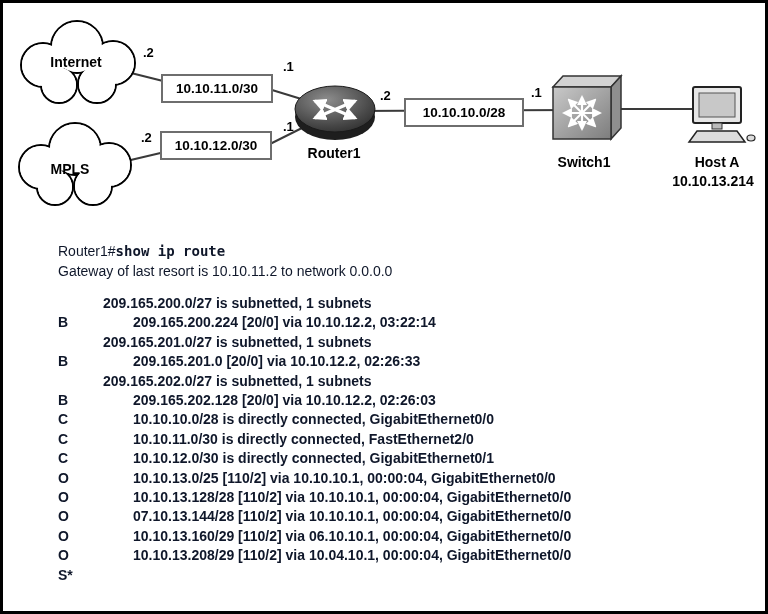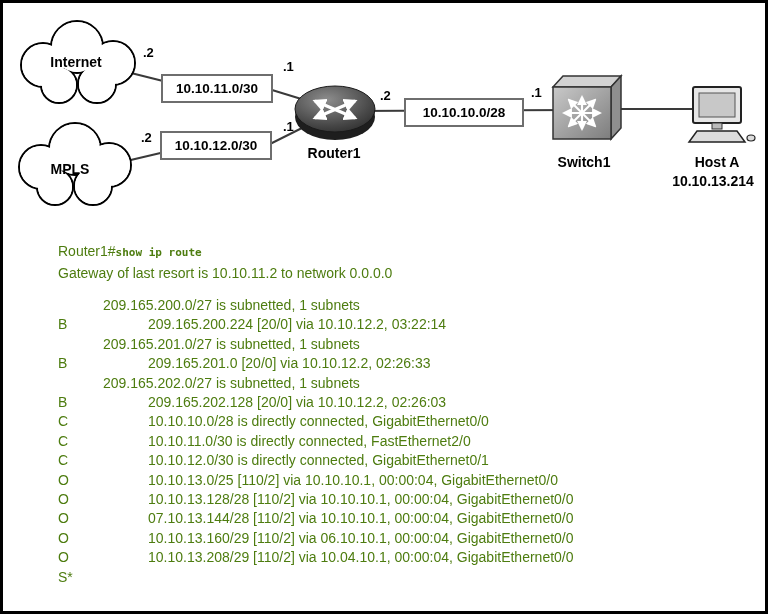--- a/index.html
+++ b/index.html
@@ -1,36 +1,36 @@
 <!DOCTYPE html>
 <html><head>
 <meta charset="utf-8">
 <style>
   html,body{margin:0;padding:0;background:#fff;}
   .page{
     position:relative;width:768px;height:614px;box-sizing:border-box;
     border:3px solid #000;background:#fff;overflow:hidden;
-    font-family:"Liberation Sans",sans-serif;color:#4d7c0f;
+    font-family:"Liberation Sans",sans-serif;color:#0f172a;
   }
   svg.diagram{position:absolute;left:0;top:2px;}
   svg text{fill:#000;font-family:"Liberation Sans",sans-serif;}
   .cloud-label{font-size:14px;font-weight:bold;text-anchor:middle;}
   .dev-label{font-size:14px;font-weight:bold;text-anchor:middle;}
   .subnet-label{font-size:13.5px;font-weight:bold;text-anchor:middle;}
   .if-label{font-size:13px;font-weight:bold;}
   .link{stroke:#3a3a3a;stroke-width:2;}
   .subnet-box{fill:#fff;stroke:#6e6e6e;stroke-width:2;}
   .cloud-stroke circle{fill:#fff;stroke:#000;stroke-width:2;}
   .cloud-fill circle{fill:#fff;stroke:none;}
   .cli{position:absolute;left:55px;top:238px;font-size:14px;line-height:20px;}
-  .cmd{font-family:"DejaVu Sans Mono",monospace;font-weight:bold;font-size:11px;}
+  .cmd{font-family:"DejaVu Sans Mono",monospace;font-weight:bold;font-size:14px;}
   .routes{margin-top:13px;}
-  .route-row{display:flex;line-height:19.4px;white-space:pre;}
+  .route-row{display:flex;line-height:19.4px;white-space:pre;font-weight:bold;}
   .route-code{flex:0 0 45px;width:45px;}
-  .route-text.lvl2{margin-left:45px;}
+  .route-text.lvl2{margin-left:30px;}
 </style>
 </head>
 <body>
 
 <div class="page">
 
   <svg class="diagram" width="762" height="235" viewBox="0 0 762 235">
     <defs>
       <radialGradient id="routerG" cx="40%" cy="30%" r="80%">
         <stop offset="0%" stop-color="#8d8d8d"></stop>

